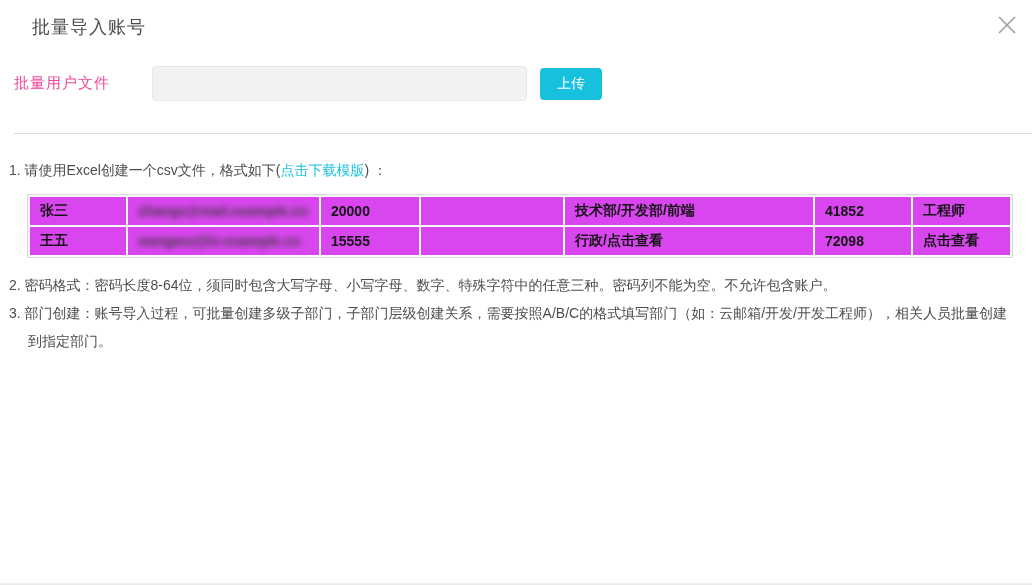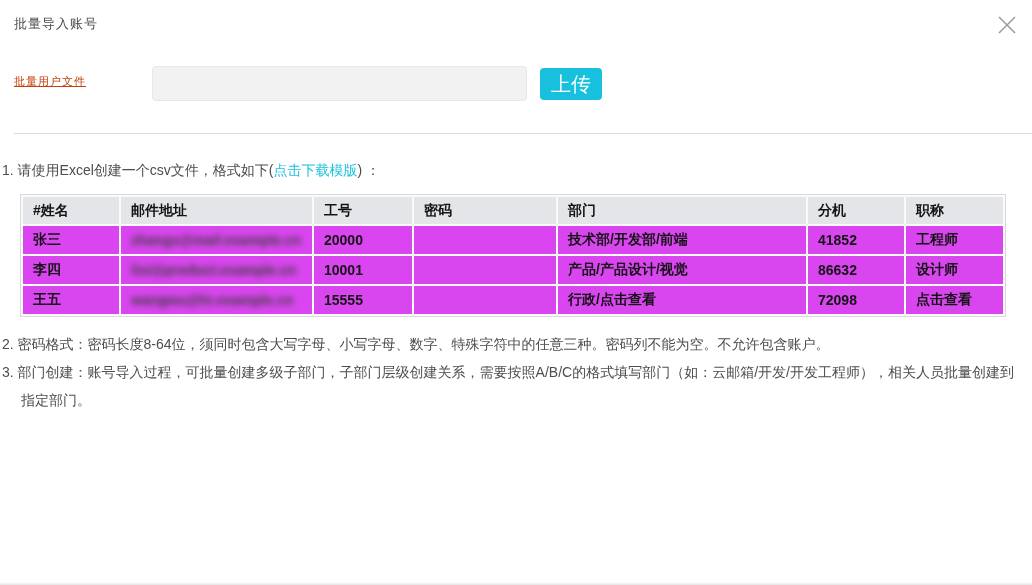--- a/index.html
+++ b/index.html
@@ -10,61 +10,61 @@
     color: #4c4c4c;
     overflow: hidden;
   }
   .dialog { position: relative; width: 1032px; height: 585px; background: #fff; }
   .dialog::after {
     content: ""; position: absolute; left: 0; right: 0; bottom: 0; height: 3px;
     background: linear-gradient(to bottom, rgba(0,0,0,0), rgba(0,0,0,0.10));
   }
 
   .dlg-title {
-    position: absolute; left: 14px; top: 15px;
-    font-size: 13px; color: #4a4a4a; letter-spacing: 1px;
+    position: absolute; left: 32px; top: 15px;
+    font-size: 18px; color: #4a4a4a; letter-spacing: 1px;
   }
   .close-btn {
     position: absolute; right: 10px; top: 10px;
     width: 30px; height: 30px;
     display: flex; align-items: center; justify-content: center;
     cursor: pointer;
   }
 
   .form-label {
     position: absolute; left: 14px; top: 74px;
-    font-size: 11px; color: #c2410c; letter-spacing: 1px; text-decoration: underline;
+    font-size: 15px; color: #ec4899; letter-spacing: 1px;
   }
   .file-input {
     position: absolute; left: 152px; top: 66px;
     width: 375px; height: 35px;
     background: #f2f2f2;
     border: 1px solid #e7e7e7;
     border-radius: 4px;
     font-size: 14px; padding: 0 10px; color: #555;
     outline: none;
   }
   .upload-btn {
     position: absolute; left: 540px; top: 68px;
     width: 62px; height: 32px;
     background: #17c0dd;
     color: #ffffff;
     border: none; border-radius: 4px;
-    font-size: 20px;
+    font-size: 14px;
     font-family: "Liberation Sans", sans-serif;
     cursor: pointer;
   }
 
   .divider {
     position: absolute; left: 14px; right: 0; top: 133px;
     height: 1px; background: #dcdcdc;
   }
 
   .instructions {
-    position: absolute; left: 2px; top: 156px; right: 14px;
+    position: absolute; left: 9px; top: 156px; right: 14px;
     font-size: 14px; color: #4d4d4d;
   }
   .inst-item {
     line-height: 28px;
     padding-left: 19px;
     text-indent: -19px;
   }
   .inst-link { color: #1cc2df; cursor: pointer; text-decoration: none; }
 
   .csv-table-wrap { margin: 10px 0 13px 18px; }
@@ -122,46 +122,28 @@
         <colgroup>
           <col style="width:96px">
             <col style="width:191px">
             <col style="width:98px">
           <col style="width:142px">
             <col style="width:248px">
             <col style="width:96px">
             <col style="width:97px">
         </colgroup>
         <tbody>
-            <tr>
-          <th>#姓名</th>
-          <th>邮件地址</th>
-          <th>工号</th>
-          <th>密码</th>
-          <th>部门</th>
-          <th>分机</th>
-          <th>职称</th>
-        </tr>
         <tr>
           <td>张三</td>
           <td><span class="redacted">zhangs@mail.example.cn</span></td>
           <td>20000</td>
           <td></td>
           <td>技术部/开发部/前端</td>
           <td>41852</td>
           <td>工程师</td>
-        </tr>
-        <tr>
-          <td>李四</td>
-          <td><span class="redacted">lisi@product.example.cn</span></td>
-          <td>10001</td>
-          <td></td>
-          <td>产品/产品设计/视觉</td>
-          <td>86632</td>
-          <td>设计师</td>
         </tr>
         <tr>
           <td>王五</td>
           <td><span class="redacted">wangwu@hr.example.cn</span></td>
           <td>15555</td>
           <td></td>
           <td>行政/点击查看</td>
           <td>72098</td>
           <td>点击查看</td>
         </tr>

